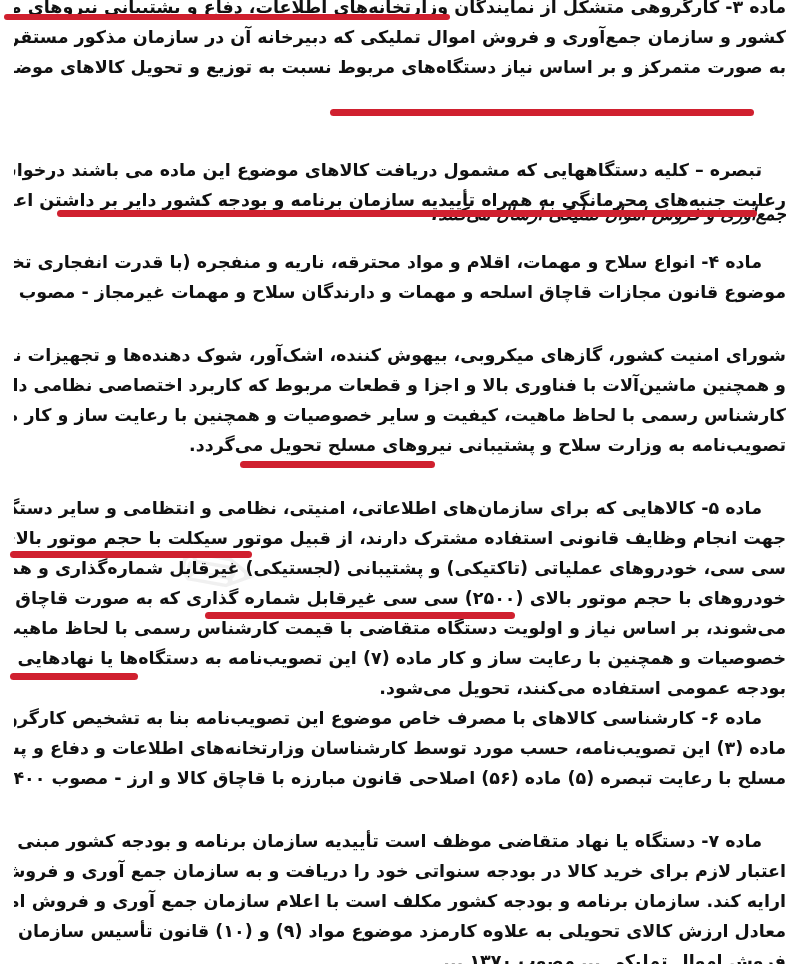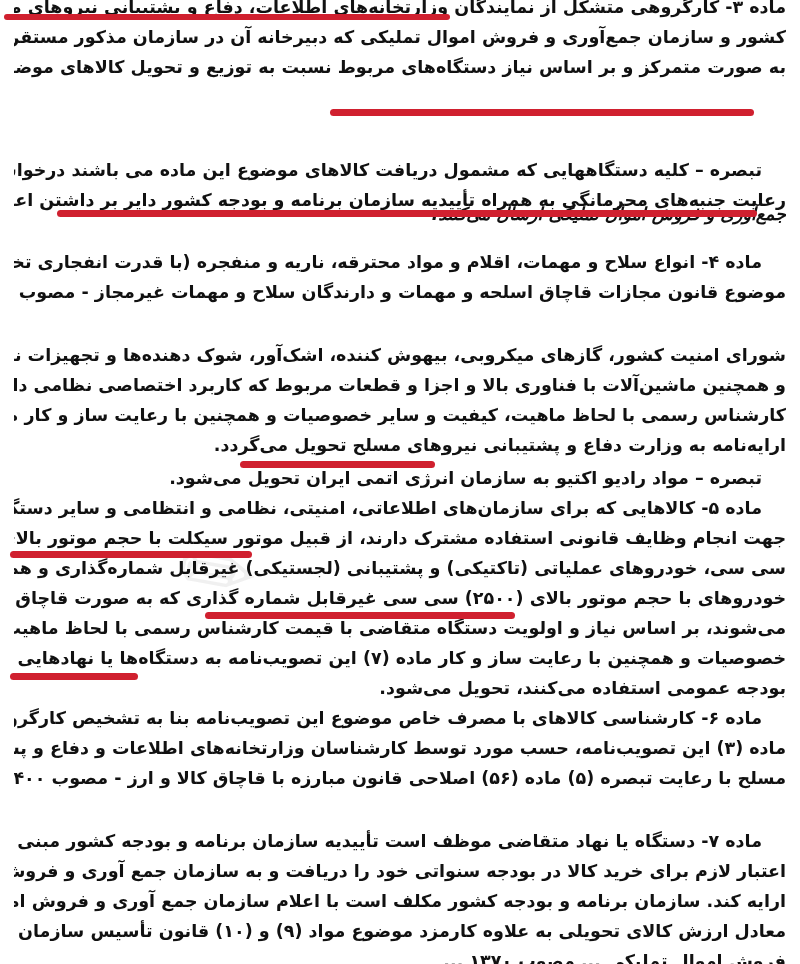--- a/index.html
+++ b/index.html
@@ -63,25 +63,24 @@
   <div class="line" style="top:185px;">رعایت جنبه‌های محرمانگی به همراه تأییدیه سازمان برنامه و بودجه کشور دایر بر داشتن اعتبار به سازمان</div>
   <div class="line last" style="top:199px;font-style:italic;">جمع‌آوری و فروش اموال تملیکی ارسال می‌کنند.</div>
 
   <div class="mark" style="left:57px; width:700px; top:210px;"></div>
 
   <div class="line indent" style="top:247px;">ماده ۴- انواع سلاح و مهمات، اقلام و مواد محترقه، ناریه و منفجره (با قدرت انفجاری تخریبی بالا)</div>
   <div class="line" style="top:277px;">موضوع قانون مجازات قاچاق اسلحه و مهمات و دارندگان سلاح و مهمات غیرمجاز - مصوب ۱۳۹۰-</div>
   <div class="line" style="top:340px;">شورای امنیت کشور، گازهای میکروبی، بیهوش کننده، اشک‌آور، شوک دهنده‌ها و تجهیزات نظامی و انتظامی</div>
   <div class="line" style="top:370px;">و همچنین ماشین‌آلات با فناوری بالا و اجزا و قطعات مربوط که کاربرد اختصاصی نظامی دارد، با قیمت</div>
   <div class="line" style="top:400px;">کارشناس رسمی با لحاظ ماهیت، کیفیت و سایر خصوصیات و همچنین با رعایت ساز و کار ماده (۷) این</div>
-  <div class="line last" style="top:430px;">ارایه‌نامه به وزارت دفاع و پشتیبانی نیروهای مسلح تحویل می‌گردد.</div>
+  <div class="line last" style="top:430px;">تصویب‌نامه به وزارت سلاح و پشتیبانی نیروهای مسلح تحویل می‌گردد.</div>
 
   <div class="mark" style="left:240px; width:195px; top:461px;"></div>
 
-  <div class="line indent last" style="top:463px;">تبصره – مواد رادیو اکتیو به سازمان انرژی اتمی ایران تحویل می‌شود.</div>
 
   <div class="line indent" style="top:493px;">ماده ۵- کالاهایی که برای سازمان‌های اطلاعاتی، امنیتی، نظامی و انتظامی و سایر دستگاه‌های دولتی</div>
   <div class="line" style="top:523px;">جهت انجام وظایف قانونی استفاده مشترک دارند، از قبیل موتور سیکلت با حجم موتور بالای (۲۵۰)</div>
   <div class="line" style="top:553px;">سی سی، خودروهای عملیاتی (تاکتیکی) و پشتیبانی (لجستیکی) غیرقابل شماره‌گذاری و همچنین</div>
   <div class="line" style="top:583px;">خودروهای با حجم موتور بالای (۲۵۰۰) سی سی غیرقابل شماره گذاری که به صورت قاچاق وارد کشور</div>
   <div class="line" style="top:613px;">می‌شوند، بر اساس نیاز و اولویت دستگاه متقاضی با قیمت کارشناس رسمی با لحاظ ماهیت، کیفیت و سایر</div>
   <div class="line" style="top:643px;">خصوصیات و همچنین با رعایت ساز و کار ماده (۷) این تصویب‌نامه به دستگاه‌ها یا نهادهایی که از</div>
   <div class="line last" style="top:673px;">بودجه عمومی استفاده می‌کنند، تحویل می‌شود.</div>
 
   <div class="mark" style="left:10px; width:242px; top:551px;"></div>

